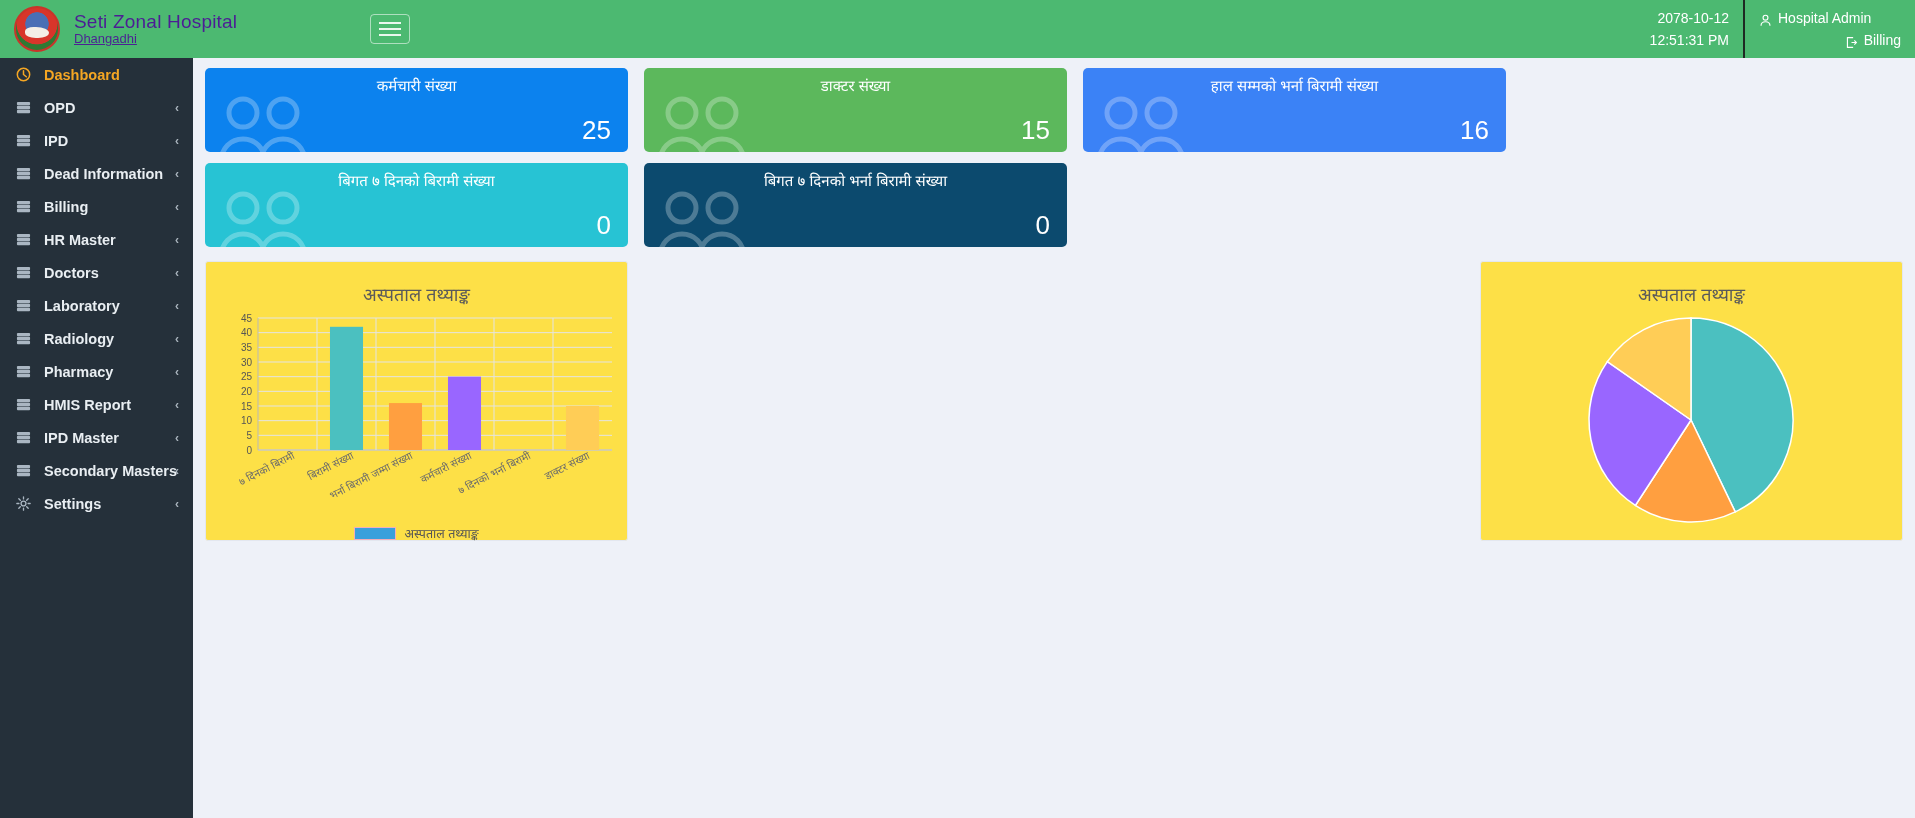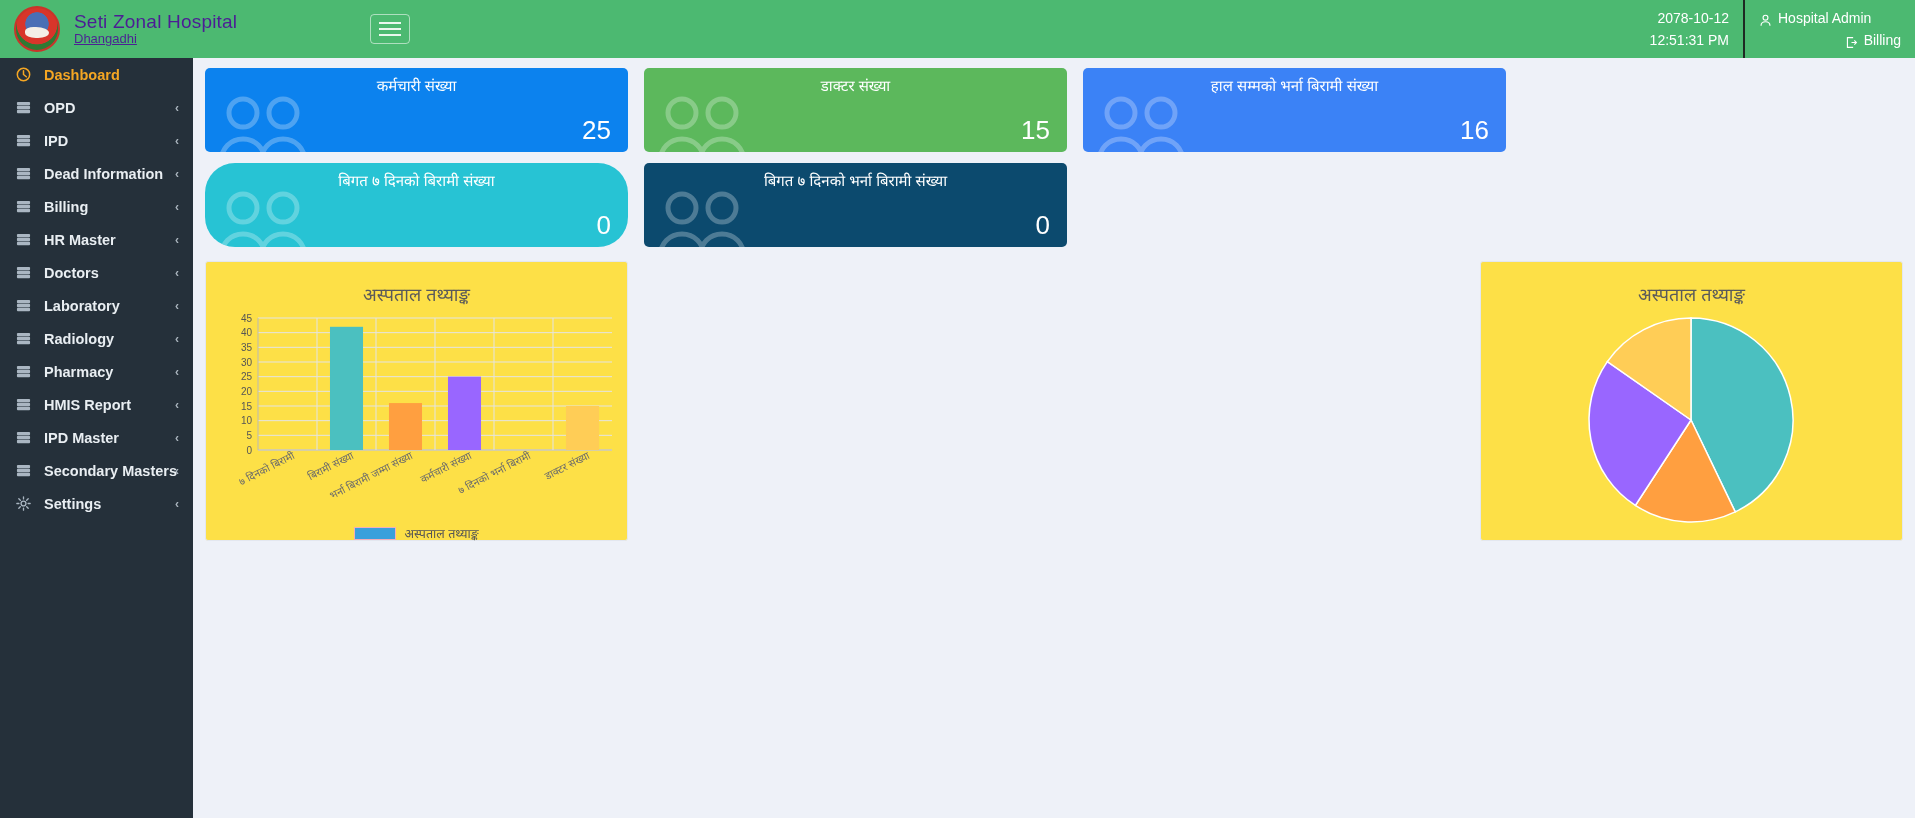--- a/index.html
+++ b/index.html
@@ -303,21 +303,21 @@
       <div class="card" style="background: #3b82f6;">
         <div class="card-ppl"><svg width="96" height="66" viewBox="0 0 96 66">
             <circle cx="26" cy="17" r="14" fill="none" stroke="#fff" stroke-width="5"></circle>
             <circle cx="66" cy="17" r="14" fill="none" stroke="#fff" stroke-width="5"></circle>
             <path d="M4 66c0-14 10-23 22-23s22 9 22 23" fill="none" stroke="#fff" stroke-width="5"></path>
             <path d="M44 66c0-14 10-23 22-23s22 9 22 23" fill="none" stroke="#fff" stroke-width="5"></path>
           </svg></div>
         <div class="card-title">हाल सम्मको भर्ना बिरामी संख्या</div>
         <div class="card-value">16</div>
       </div>
-      <div class="card" style="background: rgb(39, 195, 212); border-radius: 30px;">
+      <div class="card" style="background: rgb(39, 195, 212);">
         <div class="card-ppl"><svg width="96" height="66" viewBox="0 0 96 66">
             <circle cx="26" cy="17" r="14" fill="none" stroke="#fff" stroke-width="5"></circle>
             <circle cx="66" cy="17" r="14" fill="none" stroke="#fff" stroke-width="5"></circle>
             <path d="M4 66c0-14 10-23 22-23s22 9 22 23" fill="none" stroke="#fff" stroke-width="5"></path>
             <path d="M44 66c0-14 10-23 22-23s22 9 22 23" fill="none" stroke="#fff" stroke-width="5"></path>
           </svg></div>
         <div class="card-title">बिगत ७ दिनको बिरामी संख्या</div>
         <div class="card-value">0</div>
       </div>
       <div class="card" style="background: #0c4a6e;">

